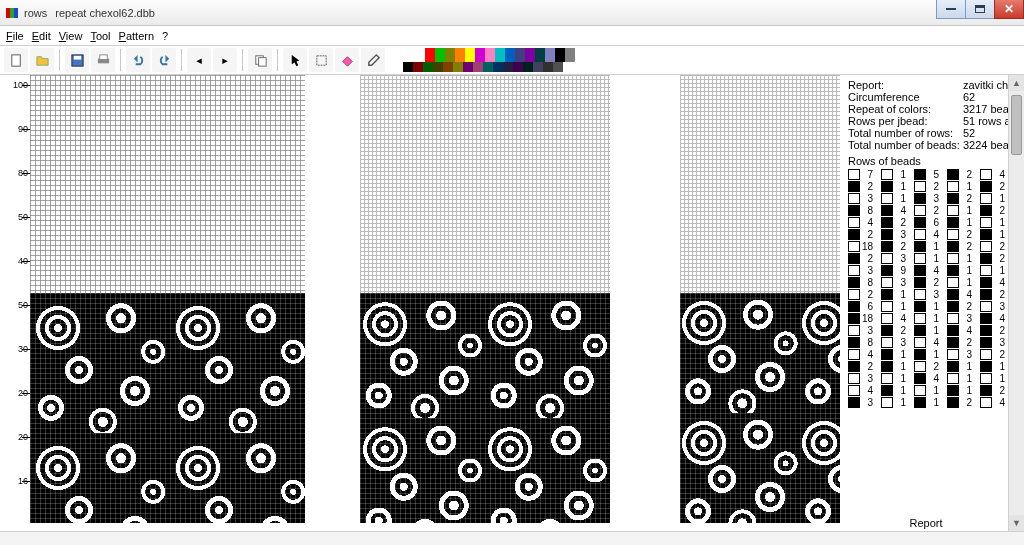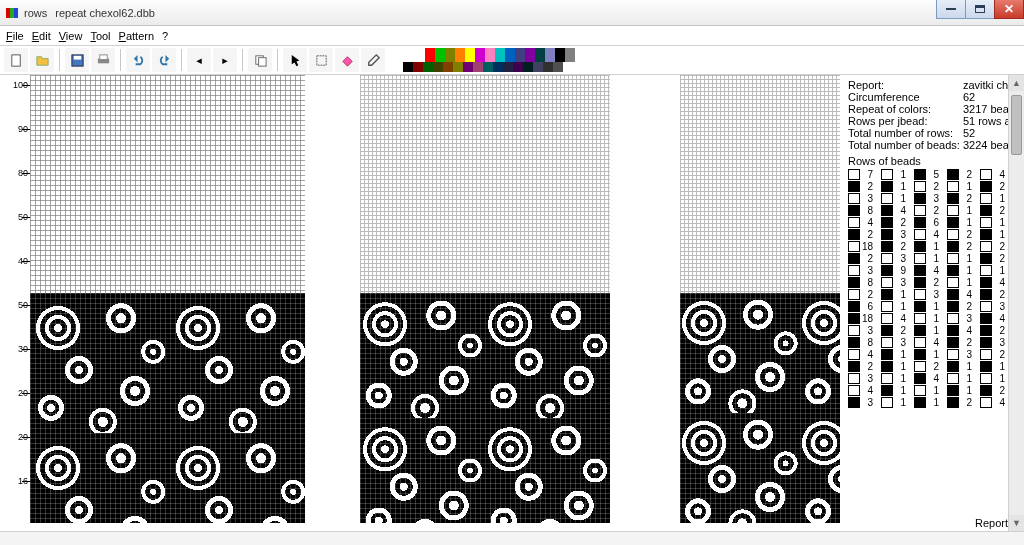--- a/index.html
+++ b/index.html
@@ -713,21 +713,21 @@
               <div class="sw" style="background: rgb(0, 0, 0);"></div>
               <div class="n">2</div>
             </div>
             <div class="brow">
               <div class="sw" style="background: rgb(255, 255, 255);"></div>
               <div class="n">4</div>
             </div>
           </div>
         </div>
     </div>
-    <div style="position:absolute;bottom:2px;left:0;right:16px;text-align:right">Report</div>
+    <div style="position:absolute;bottom:2px;left:0;right:16px;text-align:center">Report</div>
   </div>
 </div>
 
 <div class="scrollbar-v">
   <div class="arr up">▲</div>
   <div class="thumb"></div>
   <div class="arr dn">▼</div>
 </div>
 
 <div class="statusbar"></div>

